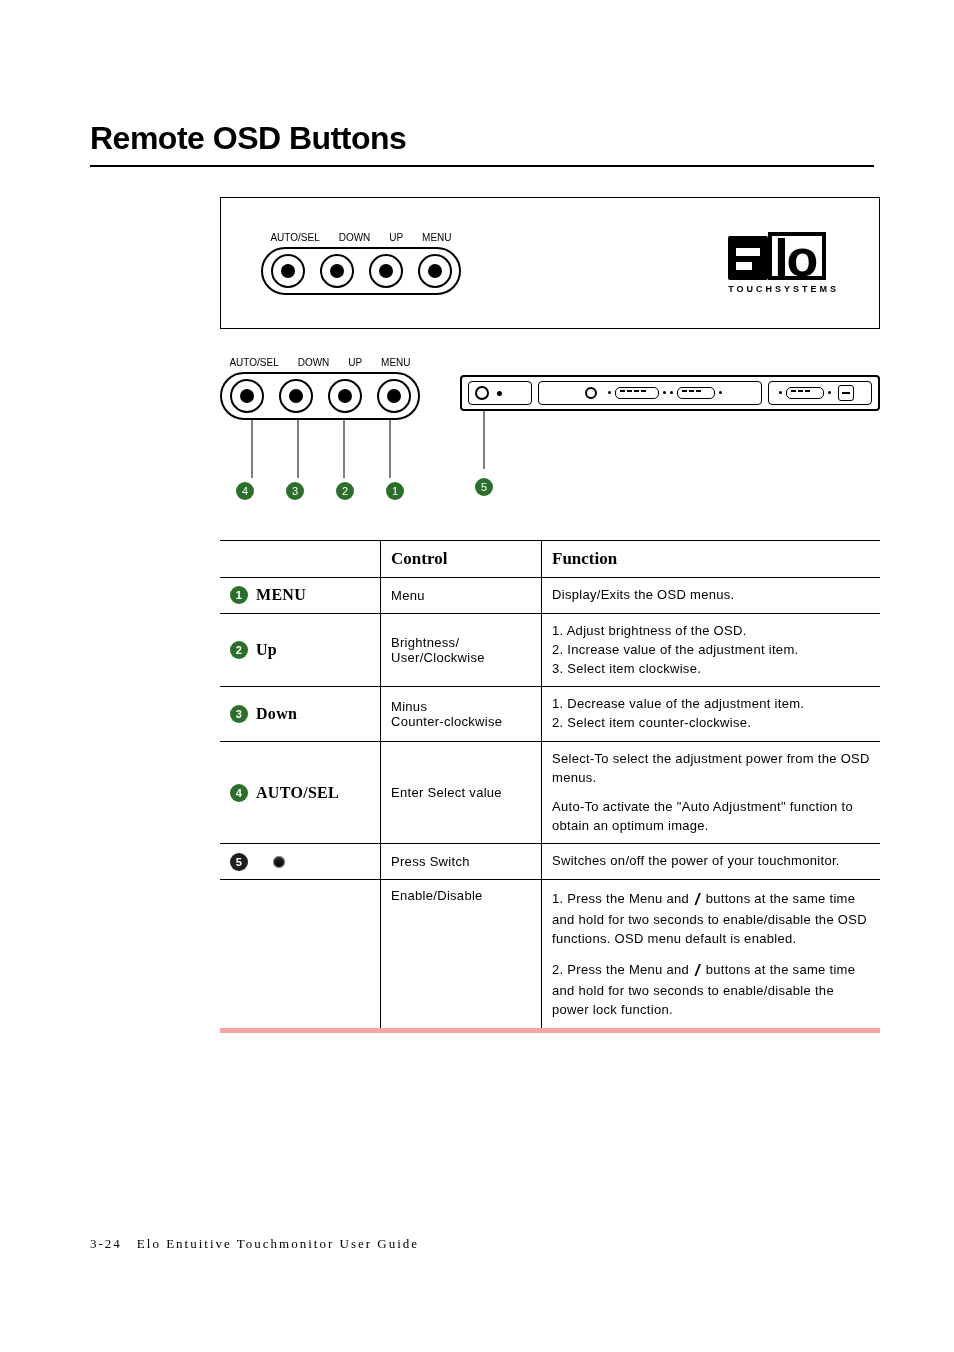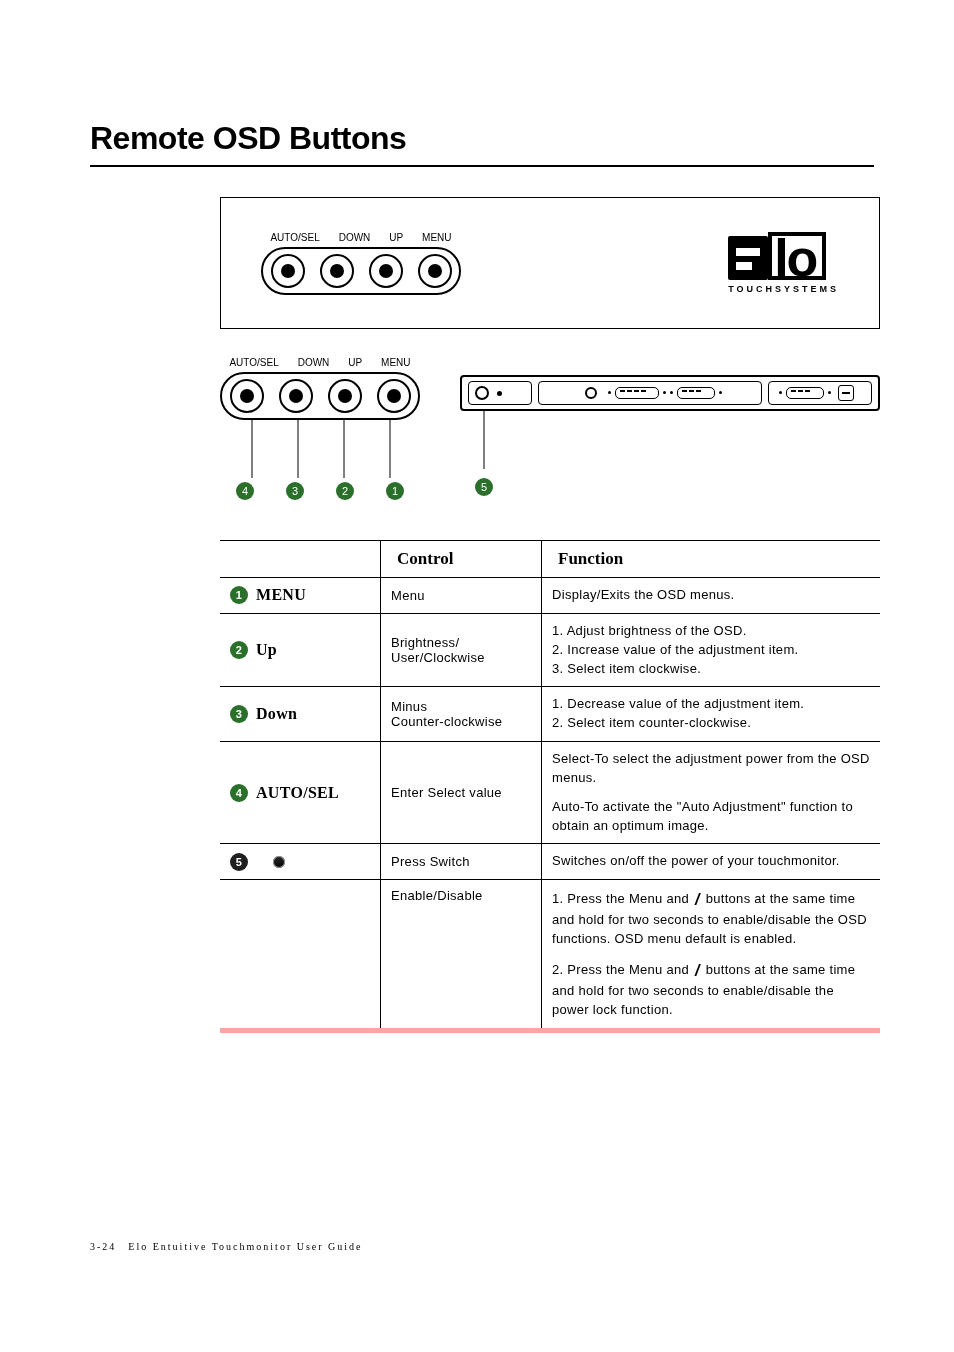--- a/index.html
+++ b/index.html
@@ -155,21 +155,21 @@
     margin-left: 130px;
     font-size: 14px;
   }
   table.spec th {
     text-align: left;
     font-family: "Times New Roman", serif;
     font-size: 17px;
     font-weight: bold;
     border-top: 1px solid #000;
     border-bottom: 1px solid #000;
-    padding: 8px 16px;
+    padding: 8px 10px;
   }
   table.spec td {
     border-top: 1px solid #000;
     padding: 8px 10px;
     vertical-align: middle;
     font-family: Arial, Helvetica, sans-serif;
     font-size: 13px;
     letter-spacing: 0.3px;
   }
   table.spec tr.bb td { border-bottom: 5px solid #fca5a5; }
@@ -205,21 +205,21 @@
     vertical-align: -2px;
     margin: 0 2px;
   }
   .func p { margin: 0 0 10px 0; }
   .func p:last-child { margin-bottom: 0; }
   .footer {
     position: absolute;
     bottom: 100px;
     left: 90px;
     font-family: "Times New Roman", serif;
-    font-size: 10px;
+    font-size: 13px;
     letter-spacing: 2px;
   }
 </style>
 </head>
 <body>
 
 <div class="page">
   <h1 class="title">Remote OSD Buttons</h1>
   <hr class="rule">
 

